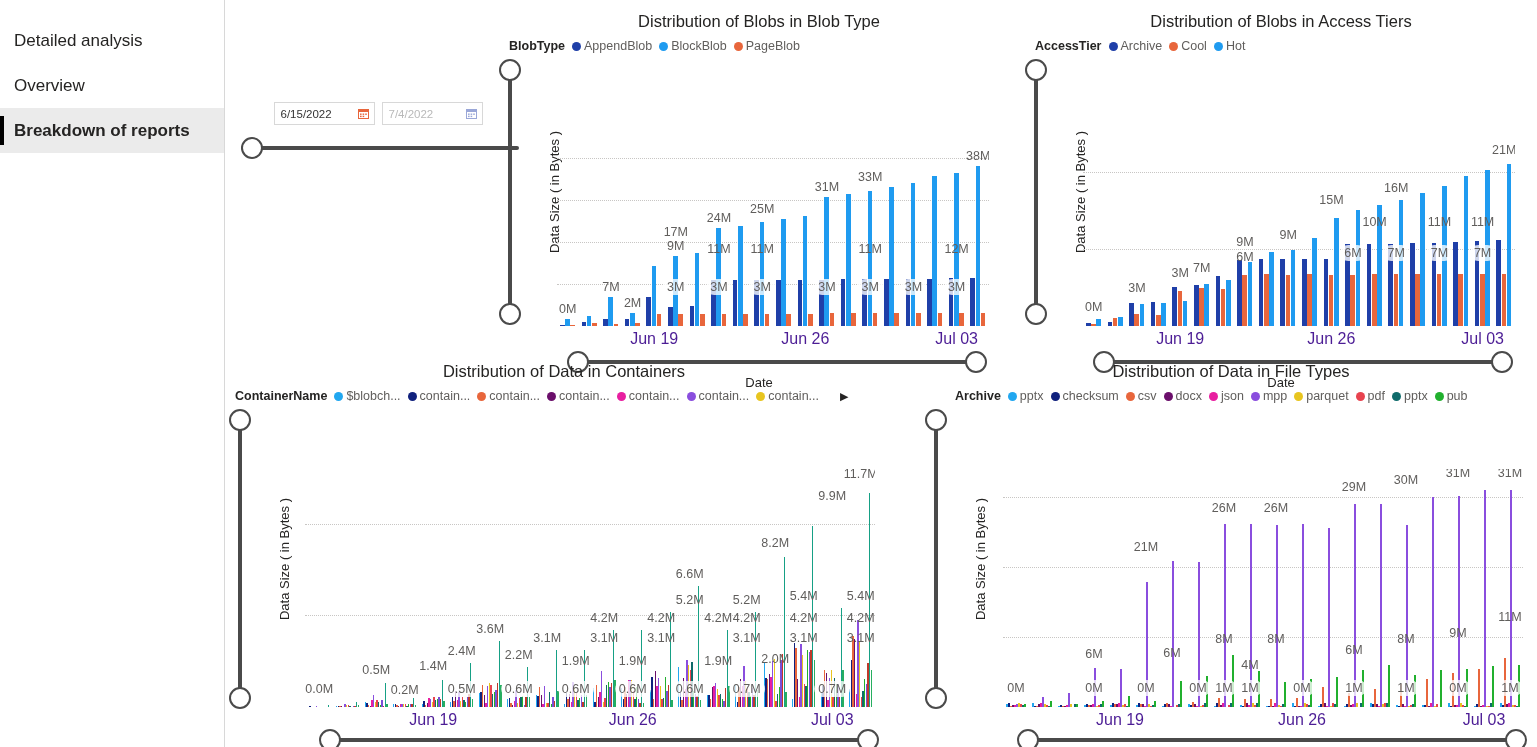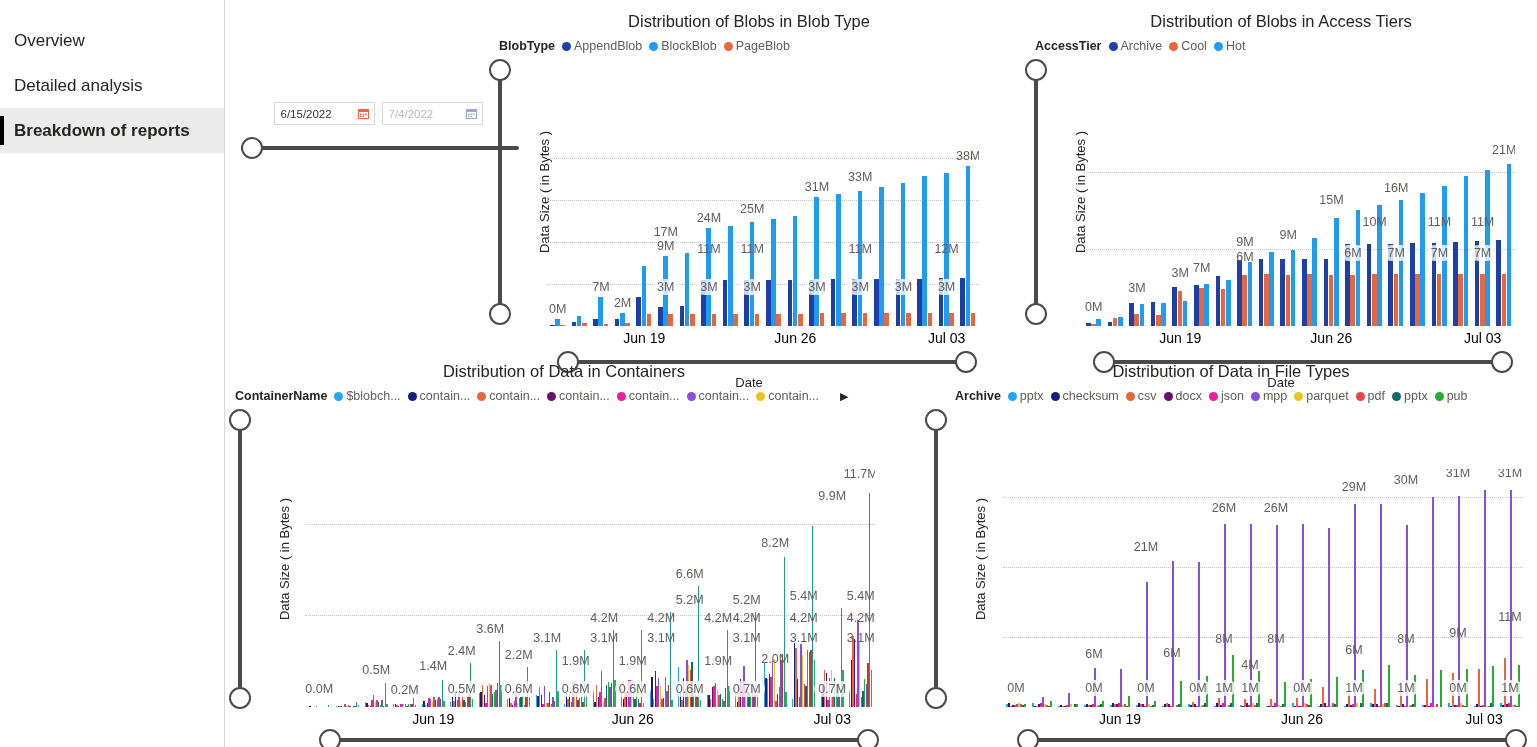--- a/index.html
+++ b/index.html
@@ -118,21 +118,21 @@
   .dlabel {
     position: absolute; transform: translateX(-50%);
     font-size: 12.5px; color: #605e5c; white-space: nowrap;
   }
   .dlabel.boxed {
     background: rgba(255,255,255,0.78);
     border-radius: 9px; padding: 1px 4px;
   }
   .xtick {
     position: absolute; transform: translateX(-50%);
-    font-size: 14px; color: #000000; white-space: nowrap;
+    font-size: 16px; color: #4c1d95; white-space: nowrap;
   }
   .hrail { position: absolute; height: 22px; }
   .hrail-line {
     position: absolute; left: 11px; right: 11px; top: 9px;
     height: 4px; background: #4a4a4a; border-radius: 2px;
   }
   .hrail-knob {
     position: absolute; top: 0; width: 22px; height: 22px;
     border: 2px solid #4a4a4a; border-radius: 50%; background: #fff;
   }
@@ -143,24 +143,24 @@
     font-size: 13px; color: #252423;
   }
 </style>
 </head>
 <body>
 
 <div id="app">
 
   <div id="sidebar">
     <div class="nav-item">
-      <span>Overview</span>
+      <span>Detailed analysis</span>
     </div>
     <div class="nav-item">
-      <span>Detailed analysis</span>
+      <span>Overview</span>
     </div>
     <div class="nav-item active">
       <span>Breakdown of reports</span>
     </div>
   </div>
 
   <div id="canvas">
 
     <div id="date-slicer">
       <div class="date-inputs">
@@ -192,21 +192,21 @@
               </svg>
           </span>
         </div>
       </div>
       <div class="range-track">
         <div class="range-line"></div>
         <div class="range-knob" style="left:0"></div>
       </div>
     </div>
 
-    <div class="panel" id="panel-0" style="left:264px; top:12px; width:520px; height:345px;">
+    <div class="panel" id="panel-0" style="left:274px; top:12px; width:520px; height:345px;">
         <div class="panel-title">Distribution of Blobs in Blob Type</div>
         <div class="legend" style="padding-left:10px;">
           <span class="legend-title">BlobType</span>
           <span class="legend-item">
             <span class="legend-dot" style="background:#1f3fa8;"></span>
             <span>AppendBlob</span>
           </span>
           <span class="legend-item">
             <span class="legend-dot" style="background:#1f9bf0;"></span>
             <span>BlockBlob</span>

